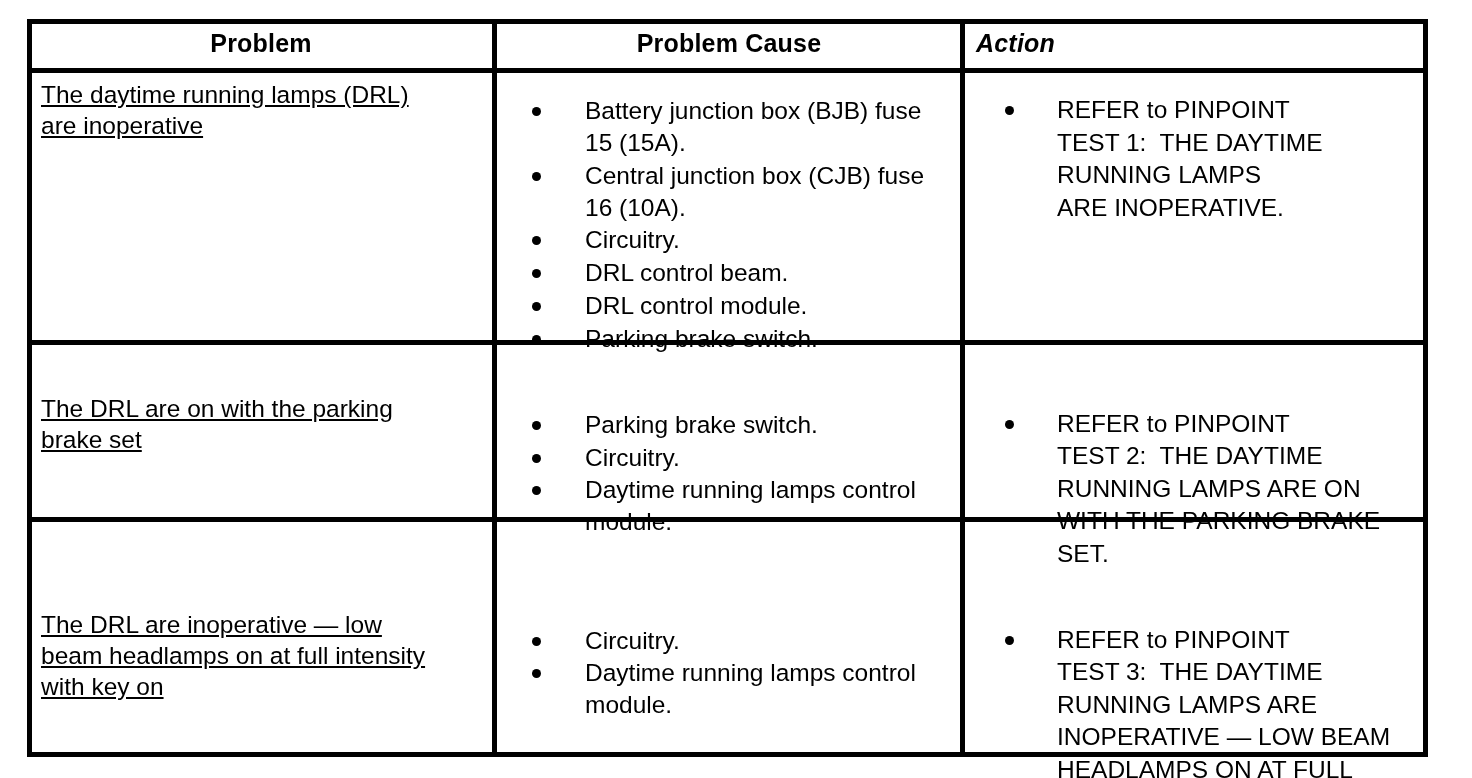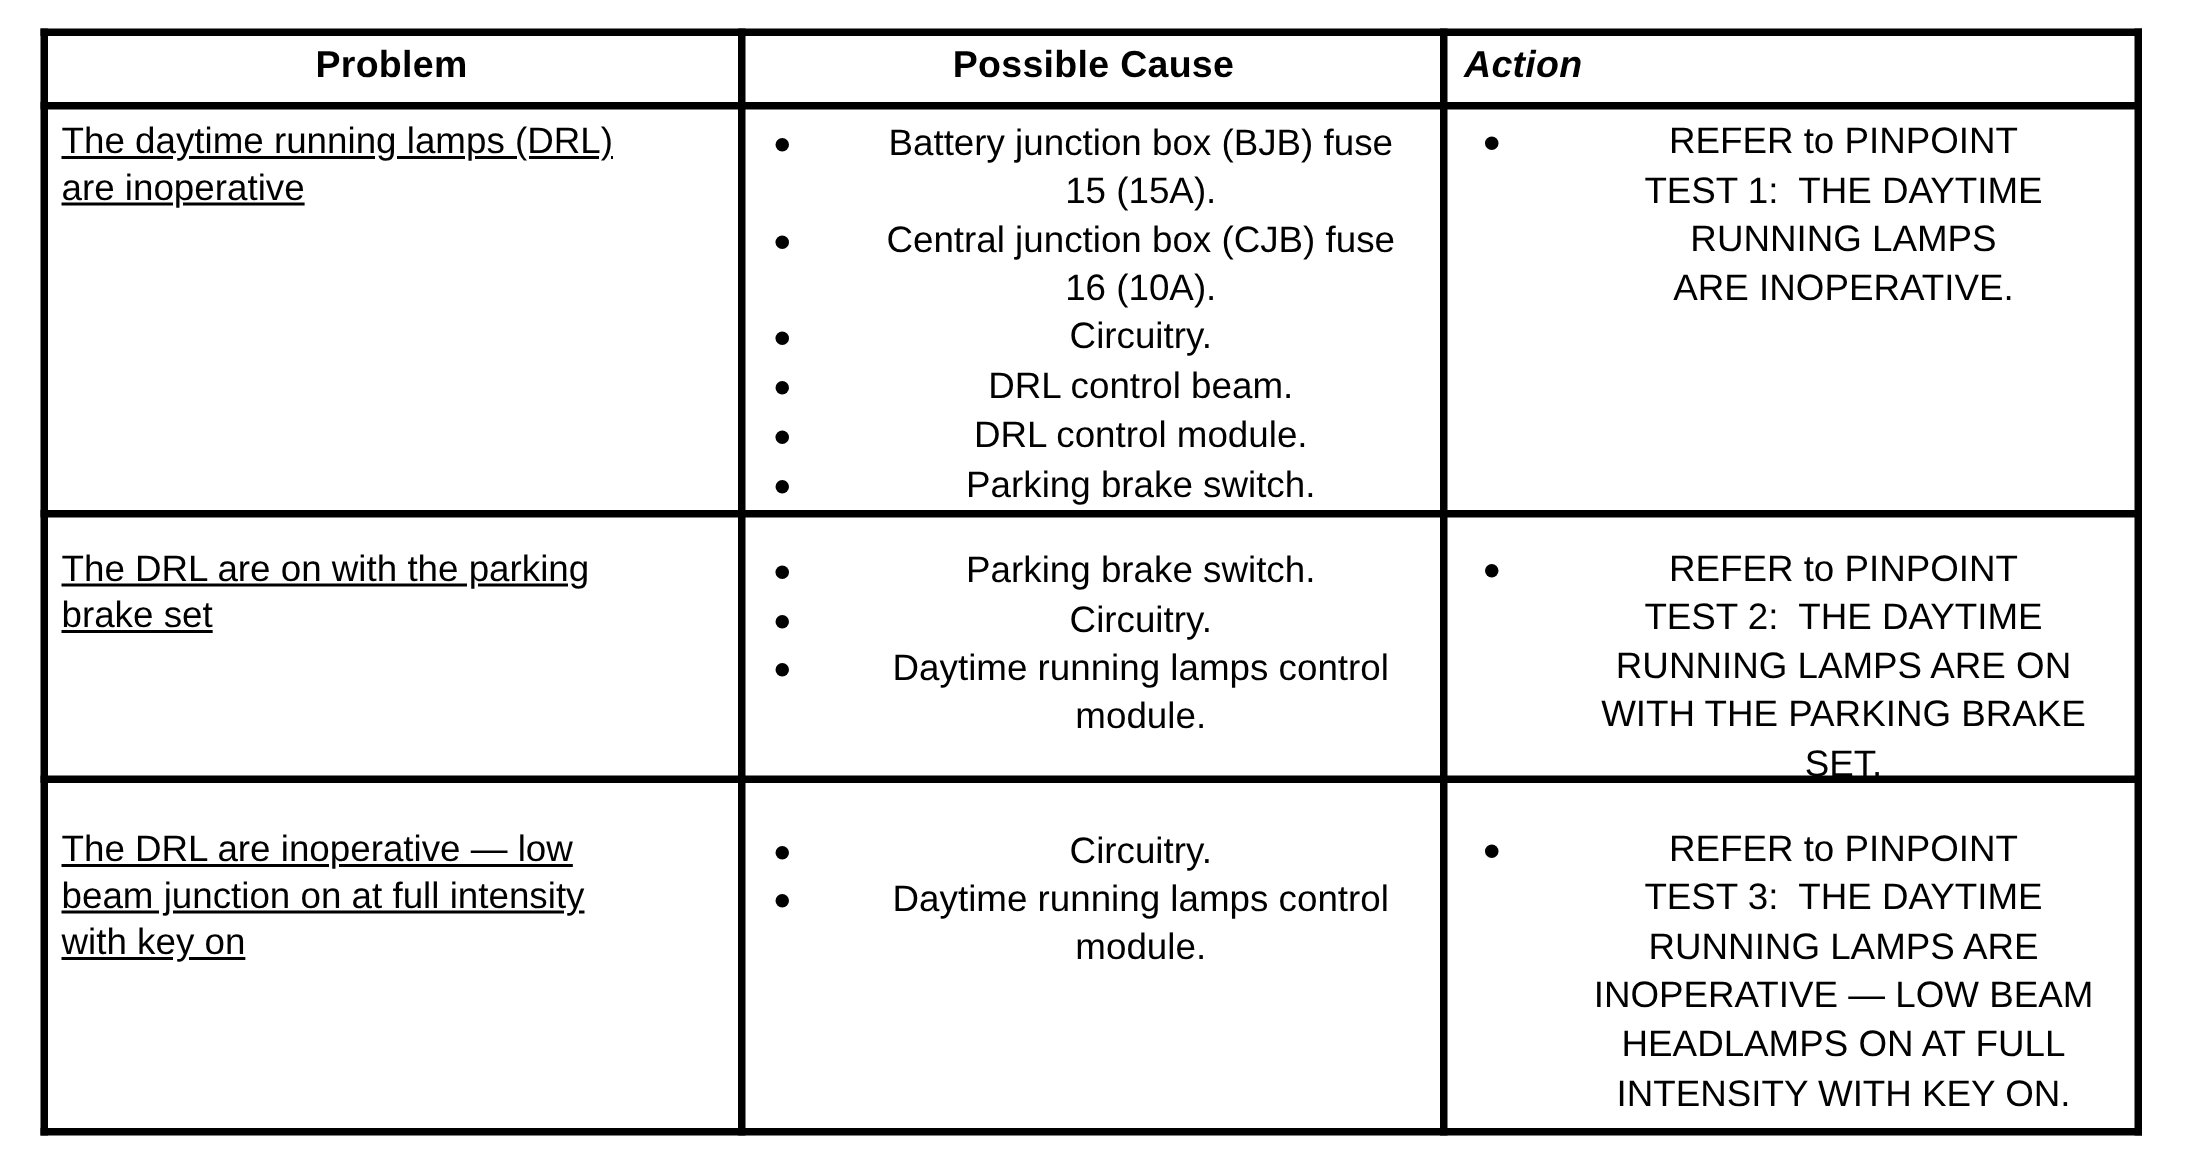--- a/index.html
+++ b/index.html
@@ -73,23 +73,22 @@
   .cell-problem p {
     margin: 0;
     font-size: 24.5px;
     line-height: 1.27;
     text-decoration: underline;
   }
 
   
   ul.bullets {
     list-style: none;
-    margin: 0;
+    margin: 15px;
     padding: 0;
-    text-align: center;
   }
   ul.bullets > li {
     position: relative;
     padding-left: 58px;
     margin: 0 0 1px 0;
     font-size: 24.5px;
     line-height: 1.30;
   }
   ul.bullets > li .dot {
     position: absolute;
@@ -114,21 +113,21 @@
   <table class="diag-table">
     <colgroup>
       <col class="col-problem">
       <col class="col-cause">
       <col class="col-action">
     </colgroup>
 
     <thead>
       <tr>
         <th class="hdr-cell hdr-center">Problem</th>
-        <th class="hdr-cell hdr-center">Possible Cause</th>
+        <th class="hdr-cell hdr-center">Problem Cause</th>
         <th class="hdr-cell hdr-left">Action</th>
       </tr>
     </thead>
 
     <tbody>
 
       <tr style="height:272px;">
         <td class="cell cell-problem">
           <p class="nowrapline">The daytime running lamps (DRL)
 are inoperative</p>
@@ -208,21 +207,21 @@
 WITH THE PARKING BRAKE
 SET.</span>
             </li>
           </ul>
         </td>
       </tr>
 
       <tr style="height:240px;">
         <td class="cell cell-problem">
           <p class="nowrapline">The DRL are inoperative — low
-beam junction on at full intensity
+beam headlamps on at full intensity
 with key on</p>
         </td>
         <td class="cell cell-cause">
           <ul class="bullets">
             <li>
               <span class="dot"></span>
               <span class="nowrapline">Circuitry.</span>
             </li>
             <li>
               <span class="dot"></span>

